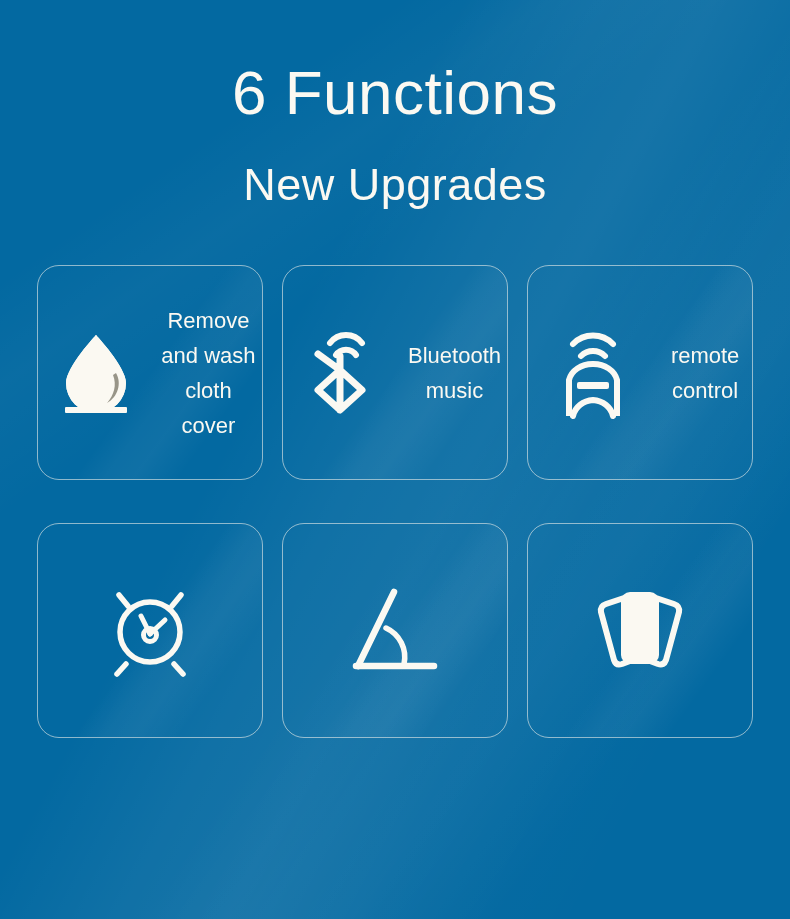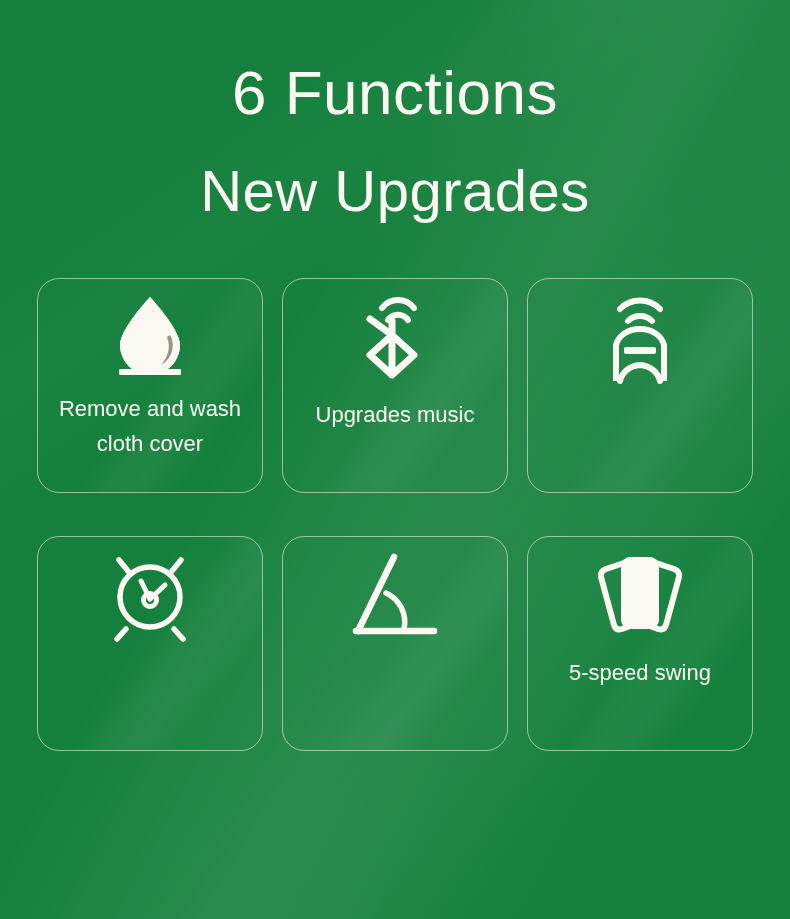--- a/index.html
+++ b/index.html
@@ -8,21 +8,21 @@
     background: #989588;
   }
   body {
     font-family: "Liberation Sans", sans-serif;
   }
   .page {
     position: relative;
     width: 790px;
     height: 919px;
     overflow: hidden;
-    background: #15803d;
+    background: #0369a1;
   }
   
   .sheen-a {
     position: absolute;
     left: -10%;
     top: -30%;
     width: 130%;
     height: 160%;
     background: linear-gradient(118deg,
                 rgba(255,255,255,0.00) 0%,
@@ -68,21 +68,21 @@
     padding-top: 62px;
   }
   .title-main {
     font-size: 62px;
     color: #fbf9f2;
     letter-spacing: 0.5px;
     line-height: 1.0;
     font-weight: 400;
   }
   .title-sub {
-    font-size: 58px;
+    font-size: 45px;
     color: #fbf9f2;
     letter-spacing: 0.5px;
     line-height: 1.0;
     font-weight: 400;
     margin-top: 38px;
   }
 
   .grid {
     position: relative;
     z-index: 3;
@@ -93,21 +93,21 @@
     grid-template-columns: repeat(3, 226px);
     grid-template-rows: repeat(2, 215px);
     column-gap: 19px;
     row-gap: 43px;
   }
   .card {
     border: 1.4px solid rgba(245,243,236,0.58);
     border-radius: 22px;
     position: relative;
     display: flex;
-    flex-direction: column;
+    flex-direction: row;
     align-items: center;
     overflow: hidden;
   }
   .card-sheen {
     position: absolute;
     inset: 0;
     background: linear-gradient(126deg,
                 rgba(255,255,255,0.00) 0%,
                 rgba(255,255,255,0.00) 50%,
                 rgba(255,255,255,0.04) 58%,
@@ -172,36 +172,37 @@
       <div class="card-sheen"></div>
       <div class="icon-wrap">
         <svg width="92" height="98" viewBox="0 0 92 98">
           <g fill="none" stroke="#fbf9f2" stroke-width="6" stroke-linecap="round">
             <path d="M33 19 A20 20 0 0 1 65 19"></path>
             <path d="M39 31 A12 12 0 0 1 59 31"></path>
           </g>
           <path d="M43 32 L43 86 L65 66 L43 46 M43 46 L21 30 M43 46 L21 66 L43 86" fill="none" stroke="#fbf9f2" stroke-width="7" stroke-linejoin="round" stroke-linecap="round"></path>
         </svg>
       </div>
-      <div class="card-label">Upgrades music</div>
+      <div class="card-label">Bluetooth music</div>
     </div>
 
     <div class="card">
       <div class="card-sheen"></div>
       <div class="icon-wrap">
         <svg width="92" height="98" viewBox="0 0 92 98">
           <g fill="none" stroke="#fbf9f2" stroke-width="6" stroke-linecap="round">
             <path d="M26 20 A28 28 0 0 1 66 20"></path>
             <path d="M34 32 A17 17 0 0 1 58 32"></path>
           </g>
           <path d="M22 92 L22 56 A24 20 0 0 1 46 40 A24 20 0 0 1 70 56 L70 92" fill="none" stroke="#fbf9f2" stroke-width="6" stroke-linejoin="round"></path>
           <rect x="30" y="58" width="32" height="7" rx="2" fill="#fbf9f2"></rect>
           <path d="M26 92 A22 20 0 0 1 46 76 A22 20 0 0 1 66 92" fill="none" stroke="#fbf9f2" stroke-width="6" stroke-linecap="round"></path>
         </svg>
       </div>
+      <div class="card-label">remote control</div>
     </div>
 
     <div class="card">
       <div class="card-sheen"></div>
       <div class="icon-wrap">
         <svg width="94" height="94" viewBox="0 0 94 94">
           <circle cx="47" cy="48" r="30" fill="none" stroke="#fbf9f2" stroke-width="5.5"></circle>
           <g stroke="#fbf9f2" stroke-width="5.5" stroke-linecap="round">
             <line x1="16" y1="11" x2="25" y2="22"></line>
             <line x1="78" y1="11" x2="69" y2="22"></line>
@@ -232,17 +233,16 @@
 
     <div class="card">
       <div class="card-sheen"></div>
       <div class="icon-wrap">
         <svg width="104" height="90" viewBox="0 0 104 90">
           <path d="M36 12 L18 18 Q12 20 13 26 L26 74 Q28 80 34 78 L50 72" fill="none" stroke="#fbf9f2" stroke-width="6" stroke-linejoin="round" stroke-linecap="round"></path>
           <path d="M68 12 L86 18 Q92 20 91 26 L78 74 Q76 80 70 78 L54 72" fill="none" stroke="#fbf9f2" stroke-width="6" stroke-linejoin="round" stroke-linecap="round"></path>
           <rect x="33" y="6" width="38" height="72" rx="9" fill="#fbf9f2"></rect>
         </svg>
       </div>
-      <div class="card-label">5-speed swing</div>
     </div>
 
   </div>
 </div>
 
 </body></html>

